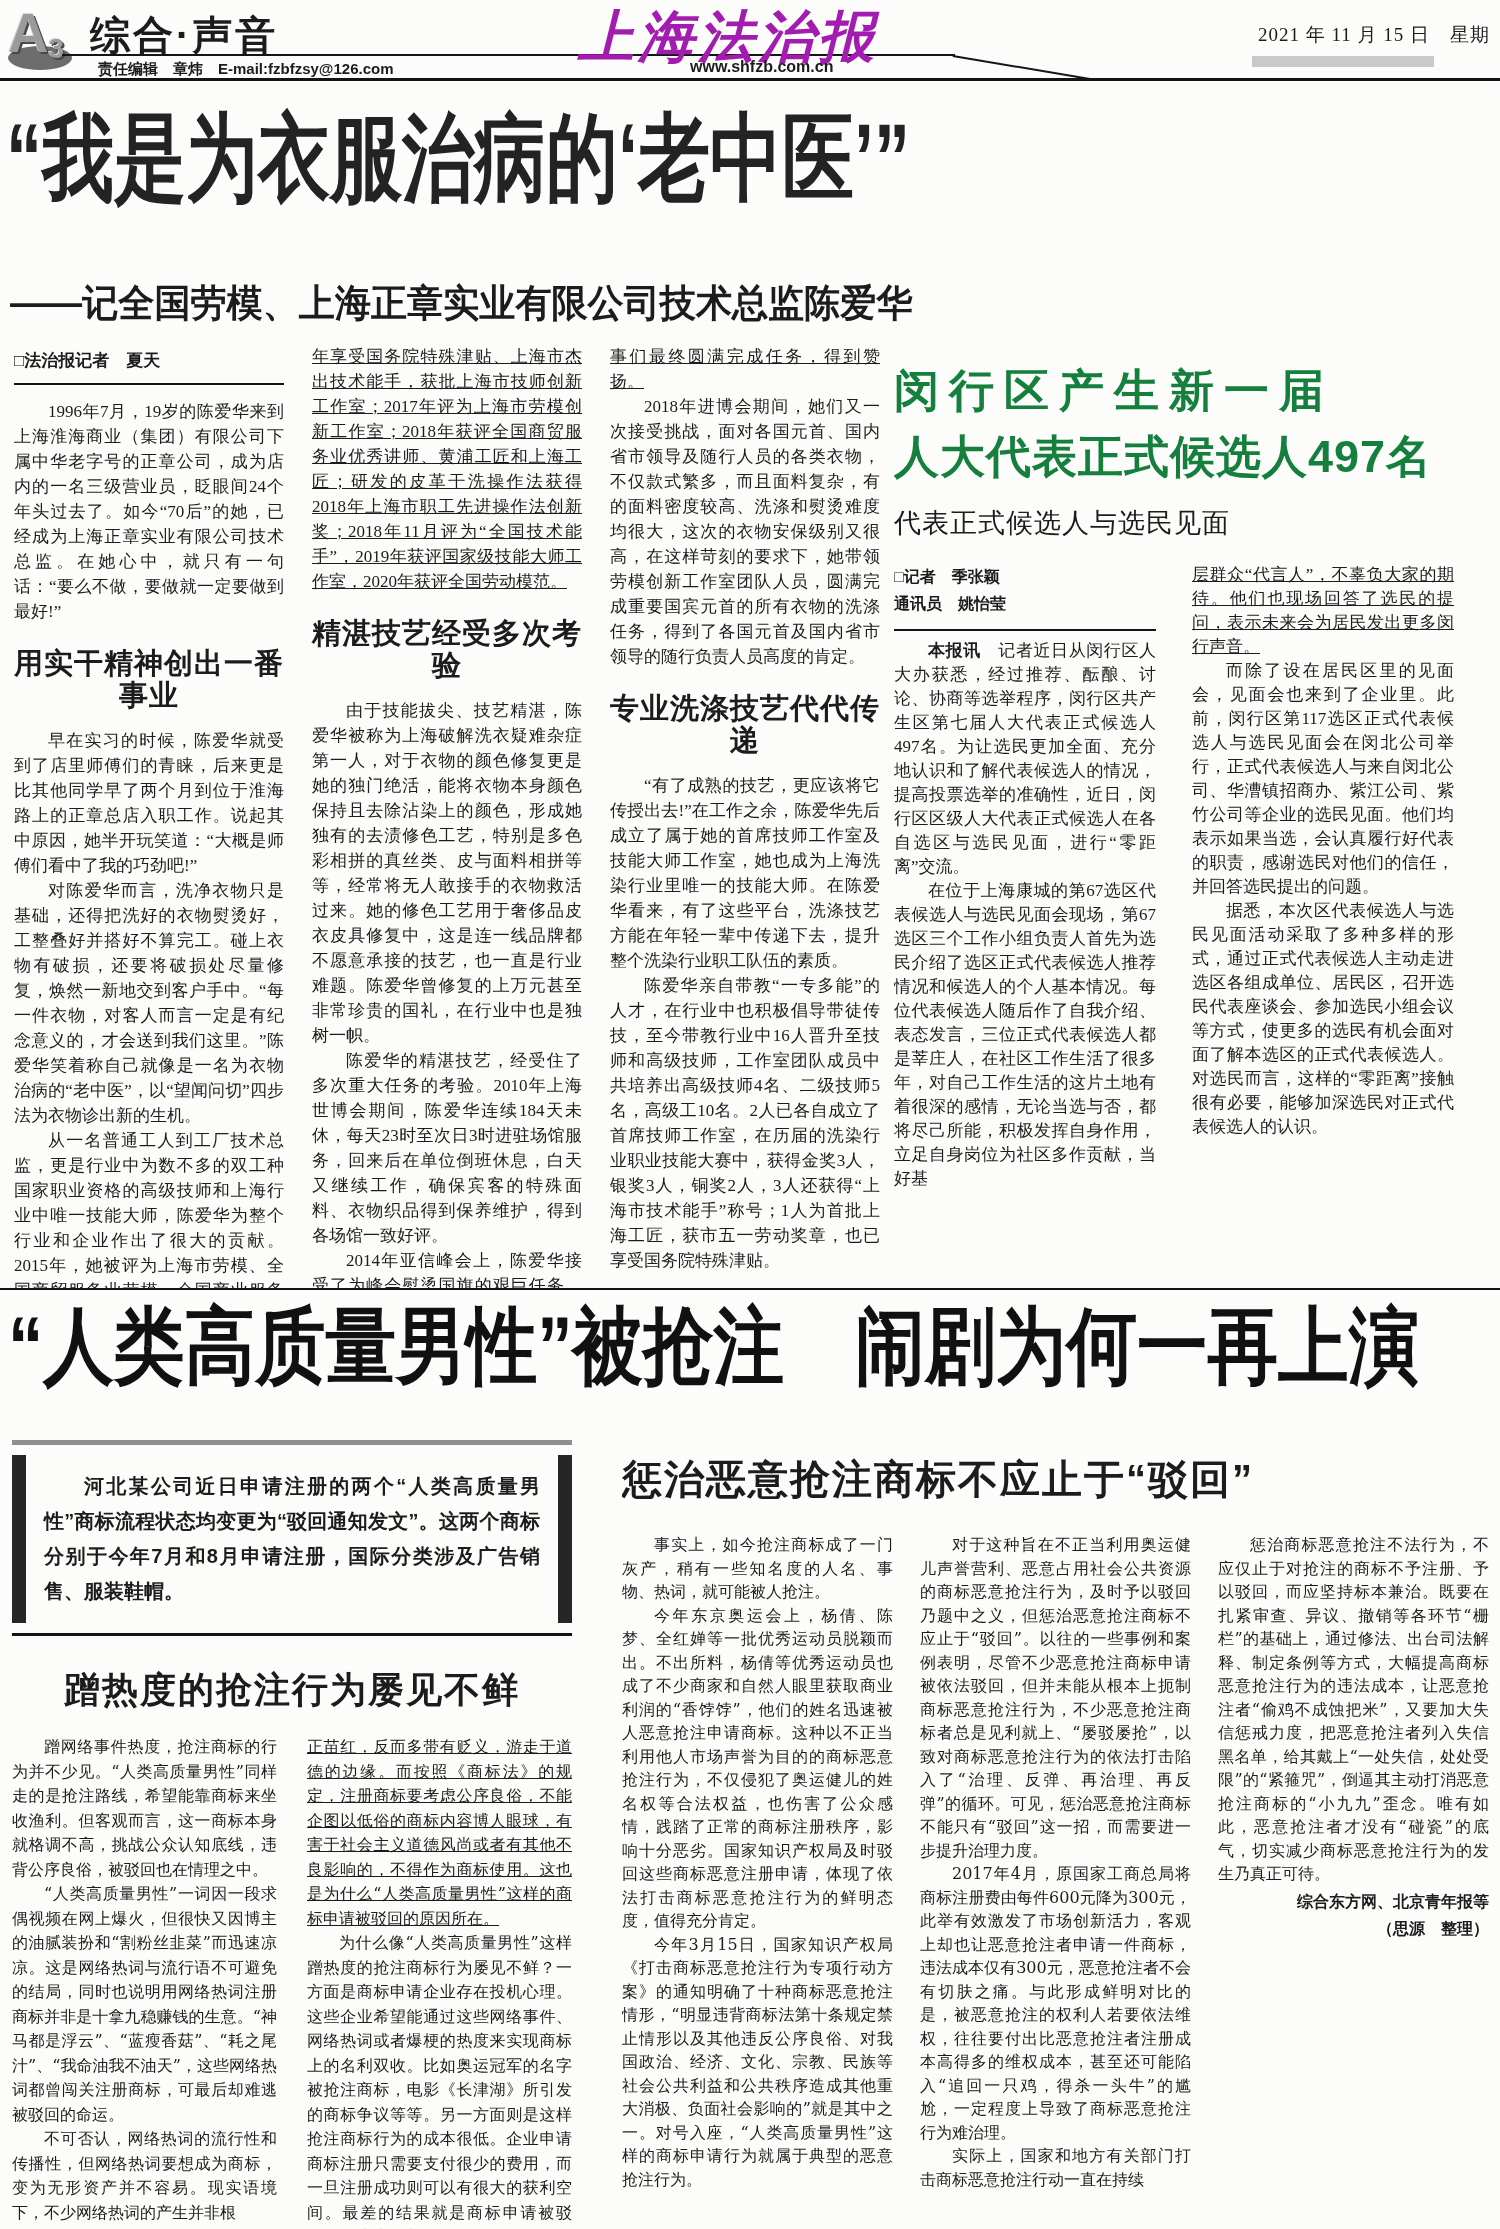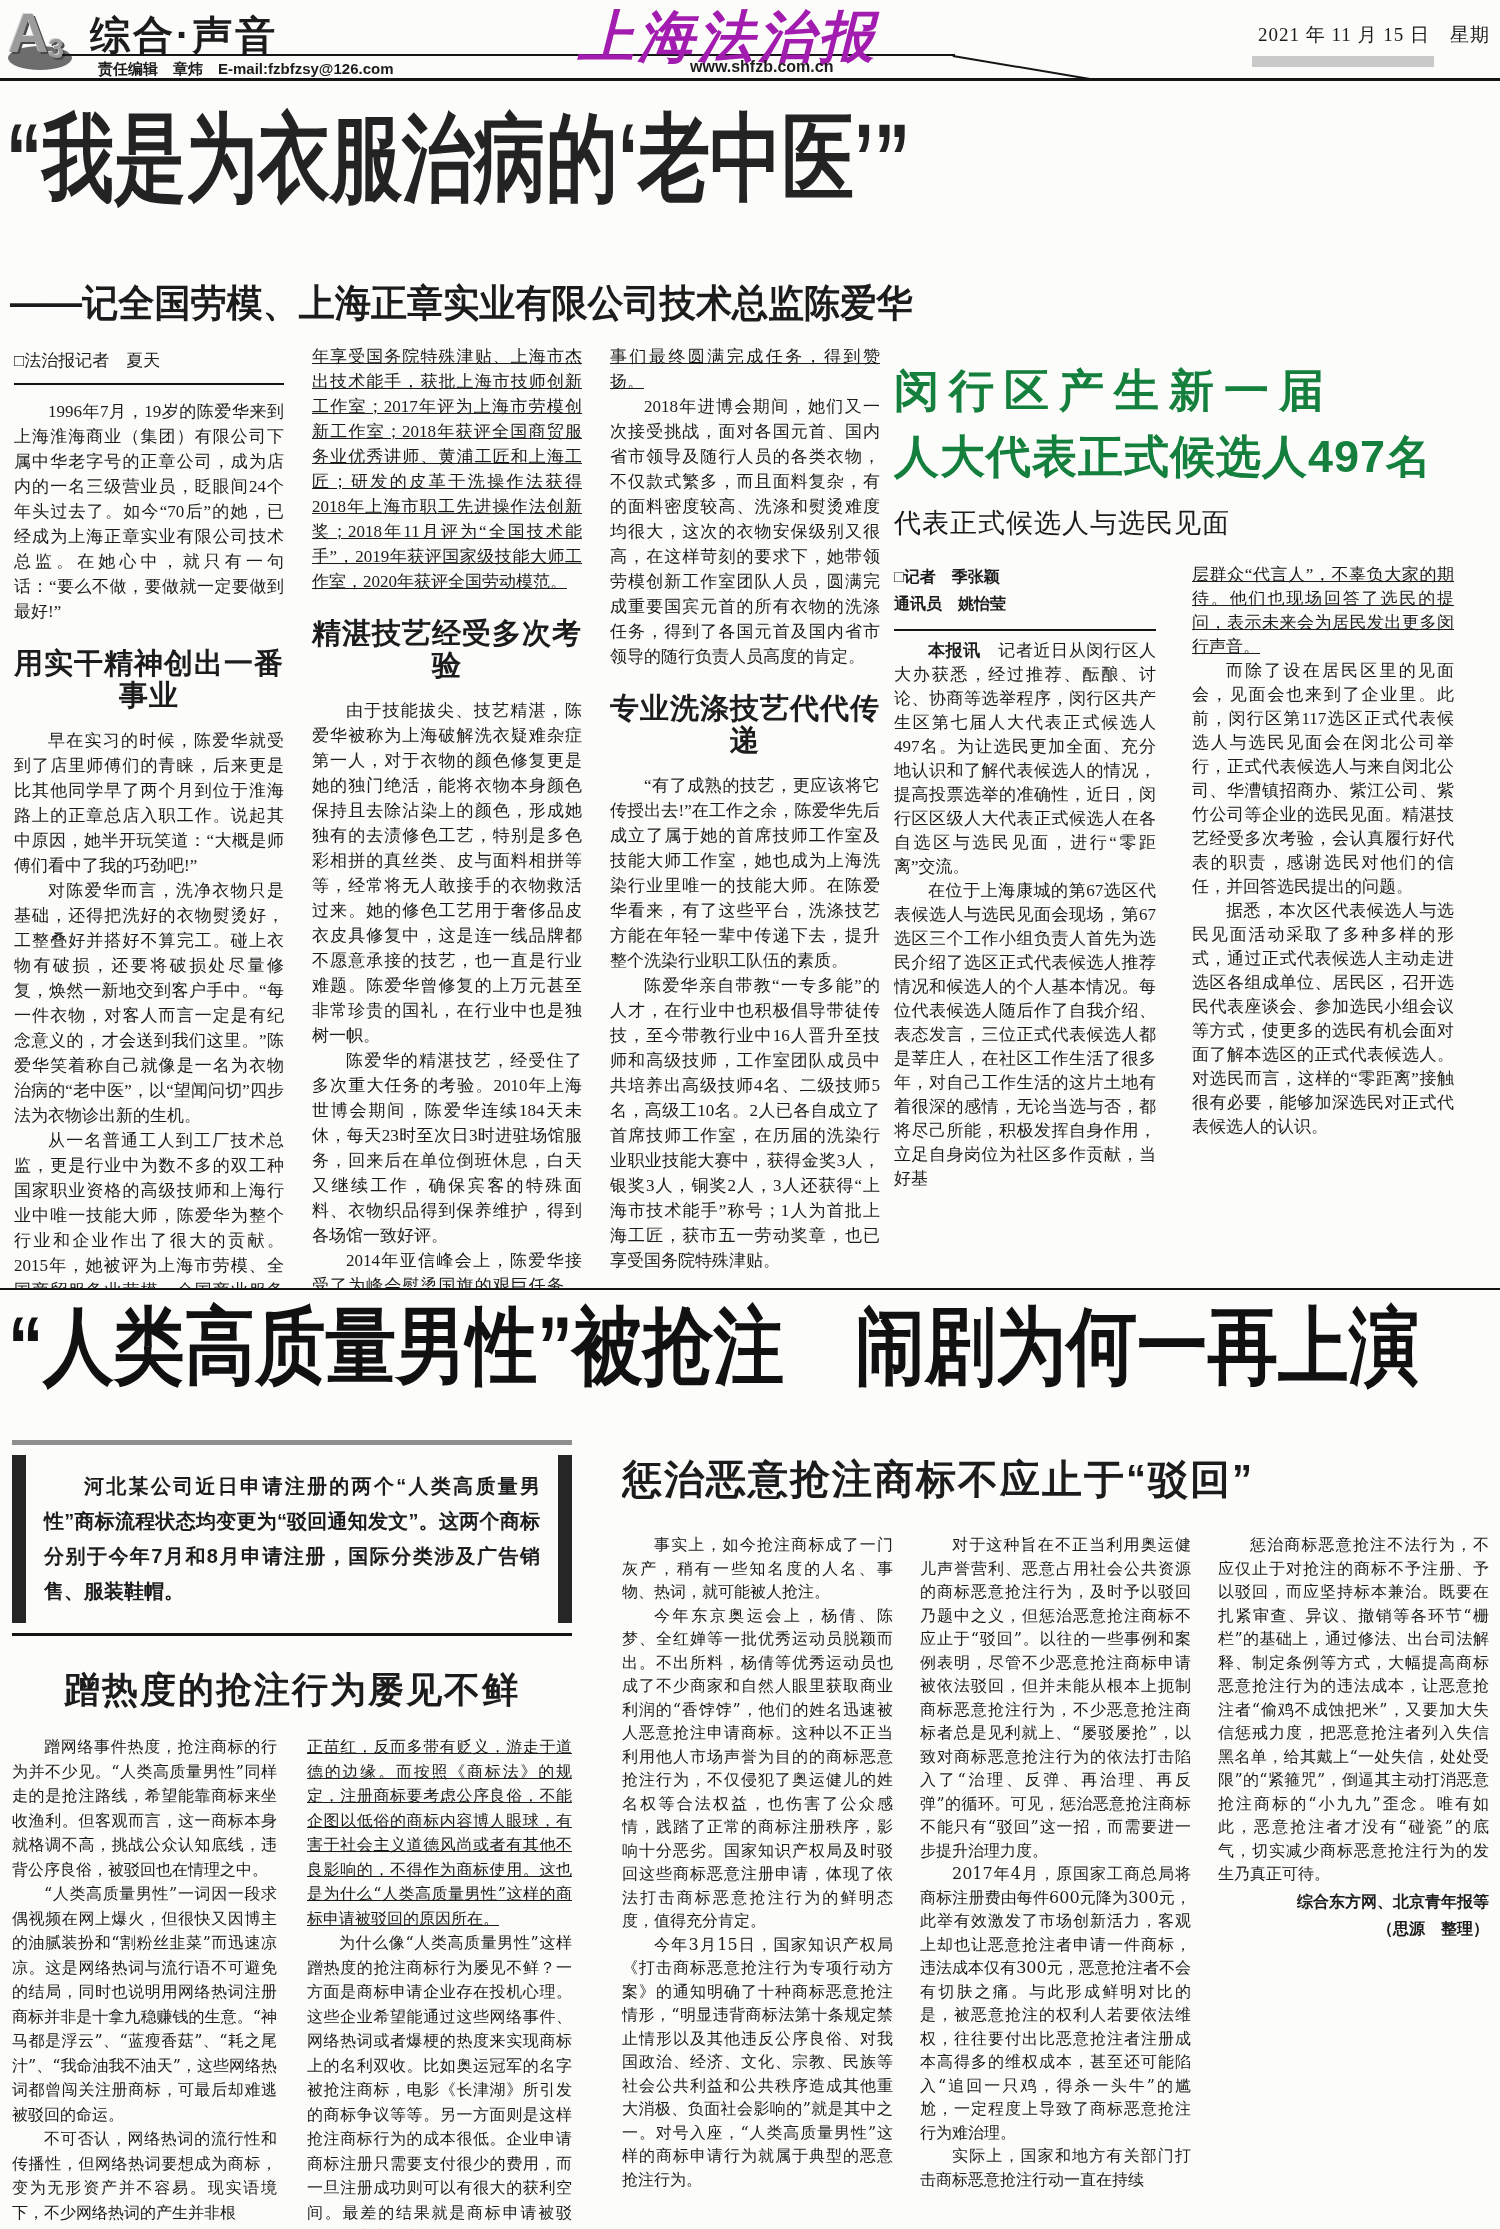--- a/index.html
+++ b/index.html
@@ -28,21 +28,21 @@
   .hdr-bottom{position:absolute;left:0;top:78px;width:1500px;height:3px;background:#141414;}
 
   
   .h1-main{position:absolute;left:6px;top:96px;font-weight:900;font-size:96px;line-height:1.3;
         white-space:nowrap;transform:scaleX(.75);transform-origin:0 0;color:#232323;}
   .h1-dek{position:absolute;left:10px;top:278px;font-weight:bold;font-size:38px;white-space:nowrap;
         transform:scaleX(.95);transform-origin:0 0;}
   .s1cols{position:absolute;left:14px;top:344px;width:866px;height:944px;display:flex;gap:28px;overflow:hidden;}
   .col{flex:none;text-align:justify;}
   .s1col{width:270px;font-size:17px;line-height:25px;}
-  .byline{font-family:"Liberation Sans",sans-serif;font-weight:normal;font-size:17px;
+  .byline{font-family:"Liberation Sans",sans-serif;font-weight:bold;font-size:17px;
         padding:4px 0 10px 0;border-bottom:2px solid #141414;margin-bottom:14px;}
   .h2{font-family:"Liberation Sans",sans-serif;font-weight:bold;font-size:29px;line-height:1.1;
         text-align:center;margin:24px 0 16px 0;letter-spacing:1px;}
   .p{margin:0;text-indent:2em;}
   .noind{text-indent:0;text-decoration:underline;}
 
   
   .s2{position:absolute;left:894px;top:358px;width:598px;height:930px;overflow:hidden;}
   .s2 .hl{font-family:"Liberation Sans",sans-serif;font-weight:900;font-size:45px;line-height:1.46;color:#15803d;}
   .s2 .hl1{letter-spacing:10px;}
@@ -133,21 +133,21 @@
       <div class="col s2col">
         <div class="byline2">
           <div>□记者　季张颖</div>
           <div>通讯员　姚怡莹</div>
         </div>
         <p class="p"><b class="sans">本报讯</b><span>　记者近日从闵行区人大办获悉，经过推荐、酝酿、讨论、协商等选举程序，闵行区共产生区第七届人大代表正式候选人497名。为让选民更加全面、充分地认识和了解代表候选人的情况，提高投票选举的准确性，近日，闵行区区级人大代表正式候选人在各自选区与选民见面，进行“零距离”交流。</span></p>
         <p class="p">在位于上海康城的第67选区代表候选人与选民见面会现场，第67选区三个工作小组负责人首先为选民介绍了选区正式代表候选人推荐情况和候选人的个人基本情况。每位代表候选人随后作了自我介绍、表态发言，三位正式代表候选人都是莘庄人，在社区工作生活了很多年，对自己工作生活的这片土地有着很深的感情，无论当选与否，都将尽己所能，积极发挥自身作用，立足自身岗位为社区多作贡献，当好基</p>
       </div>
       <div class="col s2col">
         <p class="p noind">层群众“代言人”，不辜负大家的期待。他们也现场回答了选民的提问，表示未来会为居民发出更多闵行声音。</p>
-        <p class="p">而除了设在居民区里的见面会，见面会也来到了企业里。此前，闵行区第117选区正式代表候选人与选民见面会在闵北公司举行，正式代表候选人与来自闵北公司、华漕镇招商办、紫江公司、紫竹公司等企业的选民见面。精湛技艺经受多次考验，会认真履行好代表的职责，感谢选民对他们的信任，并回答选民提出的问题。</p>
+        <p class="p">而除了设在居民区里的见面会，见面会也来到了企业里。此前，闵行区第117选区正式代表候选人与选民见面会在闵北公司举行，正式代表候选人与来自闵北公司、华漕镇招商办、紫江公司、紫竹公司等企业的选民见面。他们均表示如果当选，会认真履行好代表的职责，感谢选民对他们的信任，并回答选民提出的问题。</p>
         <p class="p">据悉，本次区代表候选人与选民见面活动采取了多种多样的形式，通过正式代表候选人主动走进选区各组成单位、居民区，召开选民代表座谈会、参加选民小组会议等方式，使更多的选民有机会面对面了解本选区的正式代表候选人。对选民而言，这样的“零距离”接触很有必要，能够加深选民对正式代表候选人的认识。</p>
       </div>
     </div>
   </div>
 
   <div class="rule-mid"></div>
   <div class="h3-main sans">“人类高质量男性”被抢注　闹剧为何一再上演</div>
 
   <div class="s3left">
     <div class="grayrule"></div>

